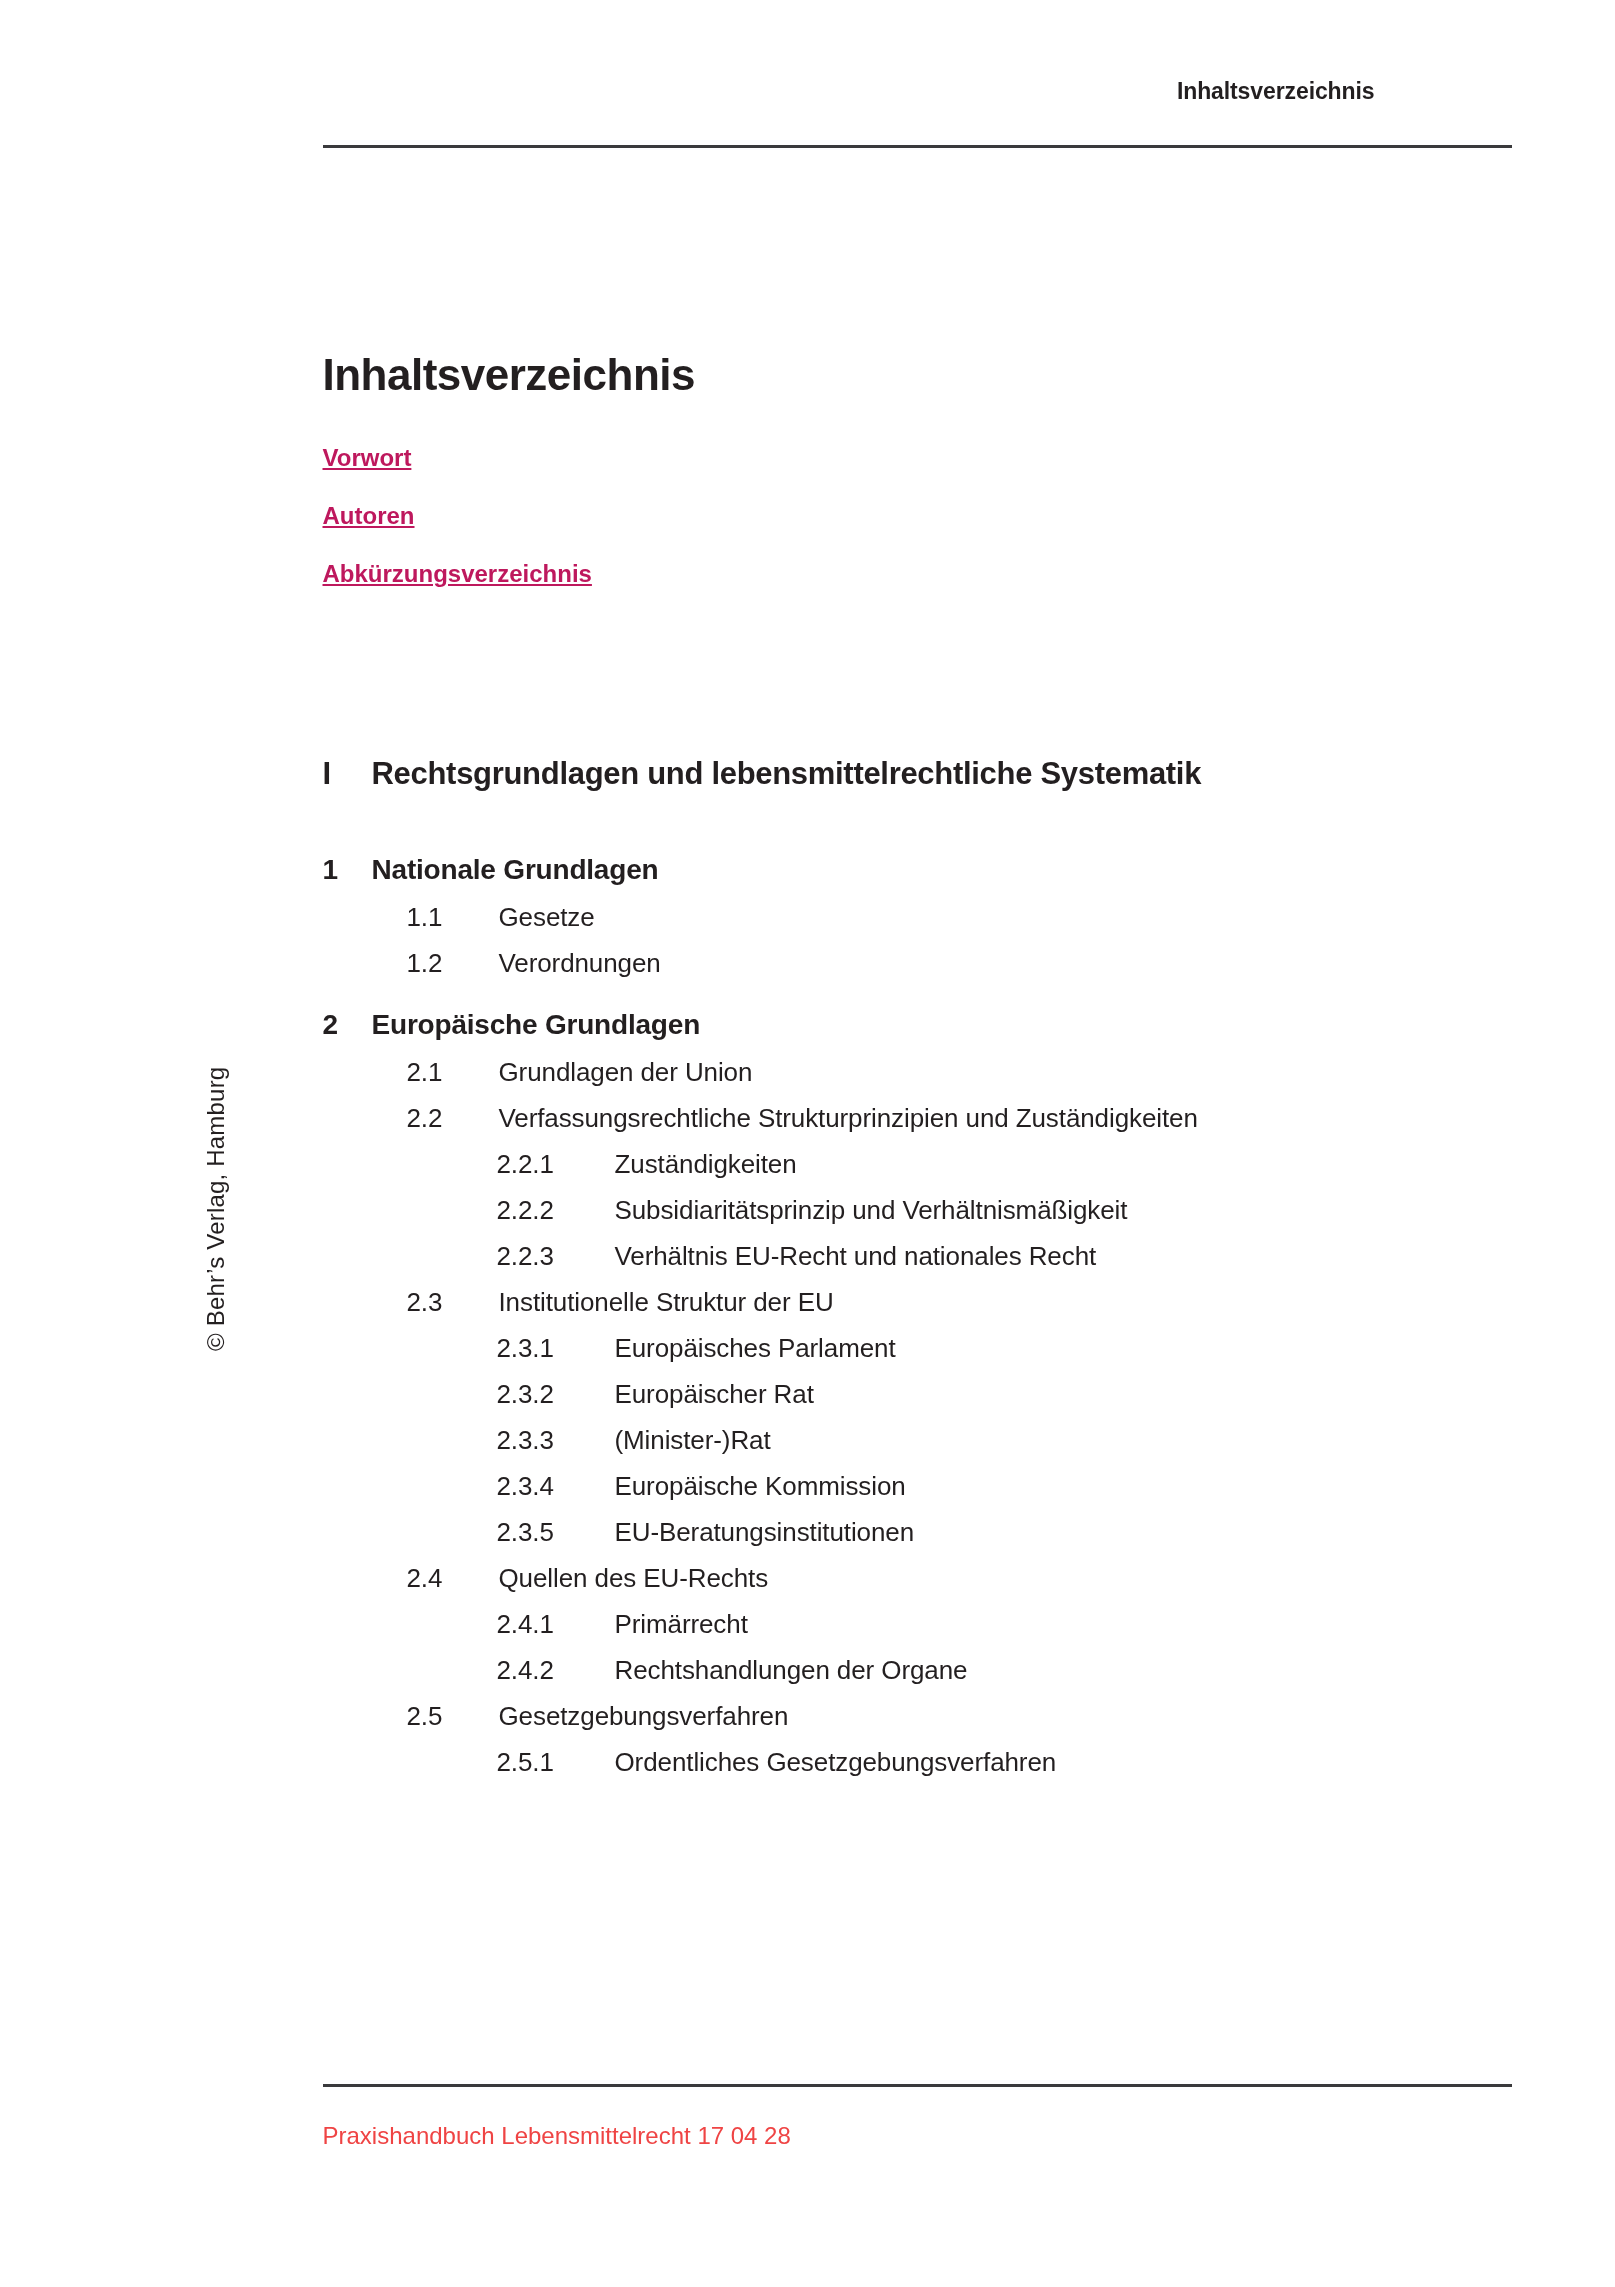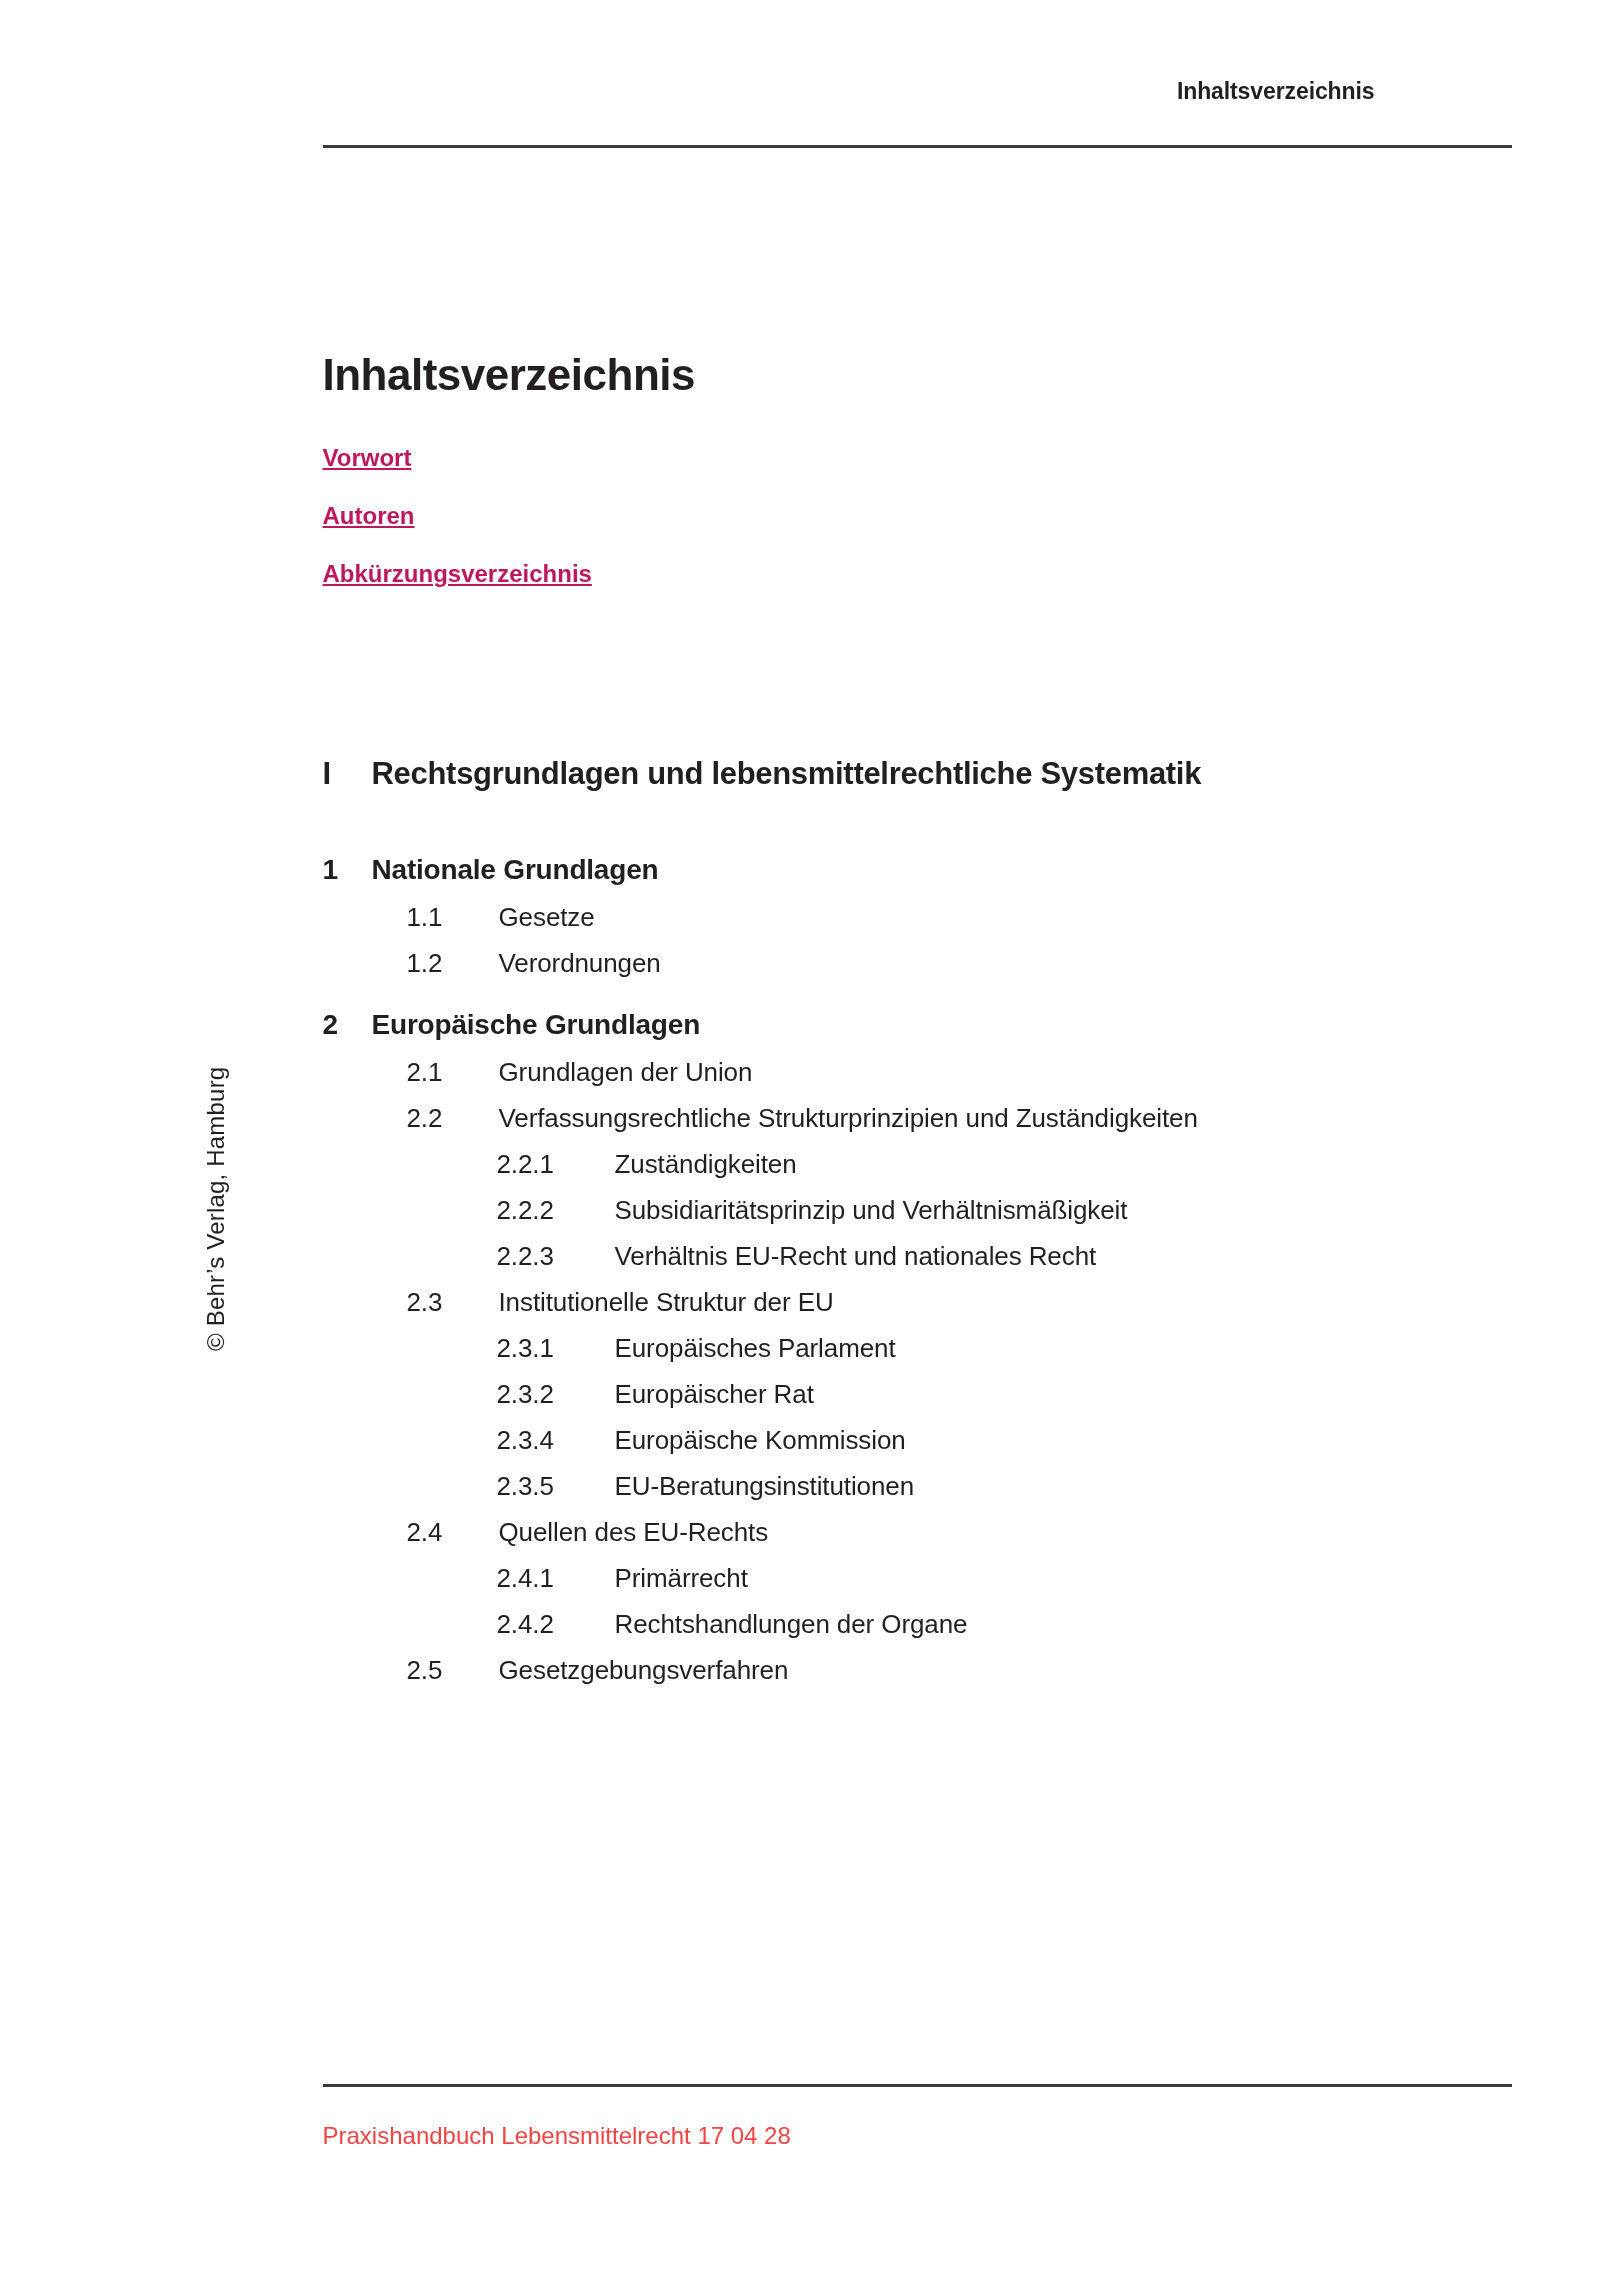--- a/index.html
+++ b/index.html
@@ -286,20 +286,24 @@
         </div>
         <div class="toc-row lvl3">
           <span class="num">2.3.1</span>
           <span class="label">Europäisches Parlament</span>
         </div>
         <div class="toc-row lvl3">
           <span class="num">2.3.2</span>
           <span class="label">Europäischer Rat</span>
         </div>
         <div class="toc-row lvl3">
+          <span class="num">2.3.3</span>
+          <span class="label">(Minister-)Rat</span>
+        </div>
+        <div class="toc-row lvl3">
           <span class="num">2.3.4</span>
           <span class="label">Europäische Kommission</span>
         </div>
         <div class="toc-row lvl3">
           <span class="num">2.3.5</span>
           <span class="label">EU-Beratungsinstitutionen</span>
         </div>
         <div class="toc-row lvl2">
           <span class="num">2.4</span>
           <span class="label">Quellen des EU-Rechts</span>
@@ -308,20 +312,24 @@
           <span class="num">2.4.1</span>
           <span class="label">Primärrecht</span>
         </div>
         <div class="toc-row lvl3">
           <span class="num">2.4.2</span>
           <span class="label">Rechtshandlungen der Organe</span>
         </div>
         <div class="toc-row lvl2">
           <span class="num">2.5</span>
           <span class="label">Gesetzgebungsverfahren</span>
+        </div>
+        <div class="toc-row lvl3">
+          <span class="num">2.5.1</span>
+          <span class="label">Ordentliches Gesetzgebungsverfahren</span>
         </div>
       </div>
 
   </div>
 
   <div class="rule-bottom"></div>
 
   <div class="footer">
     <span>Praxishandbuch Lebensmittelrecht 17 04 28</span>
     <span>1</span>

